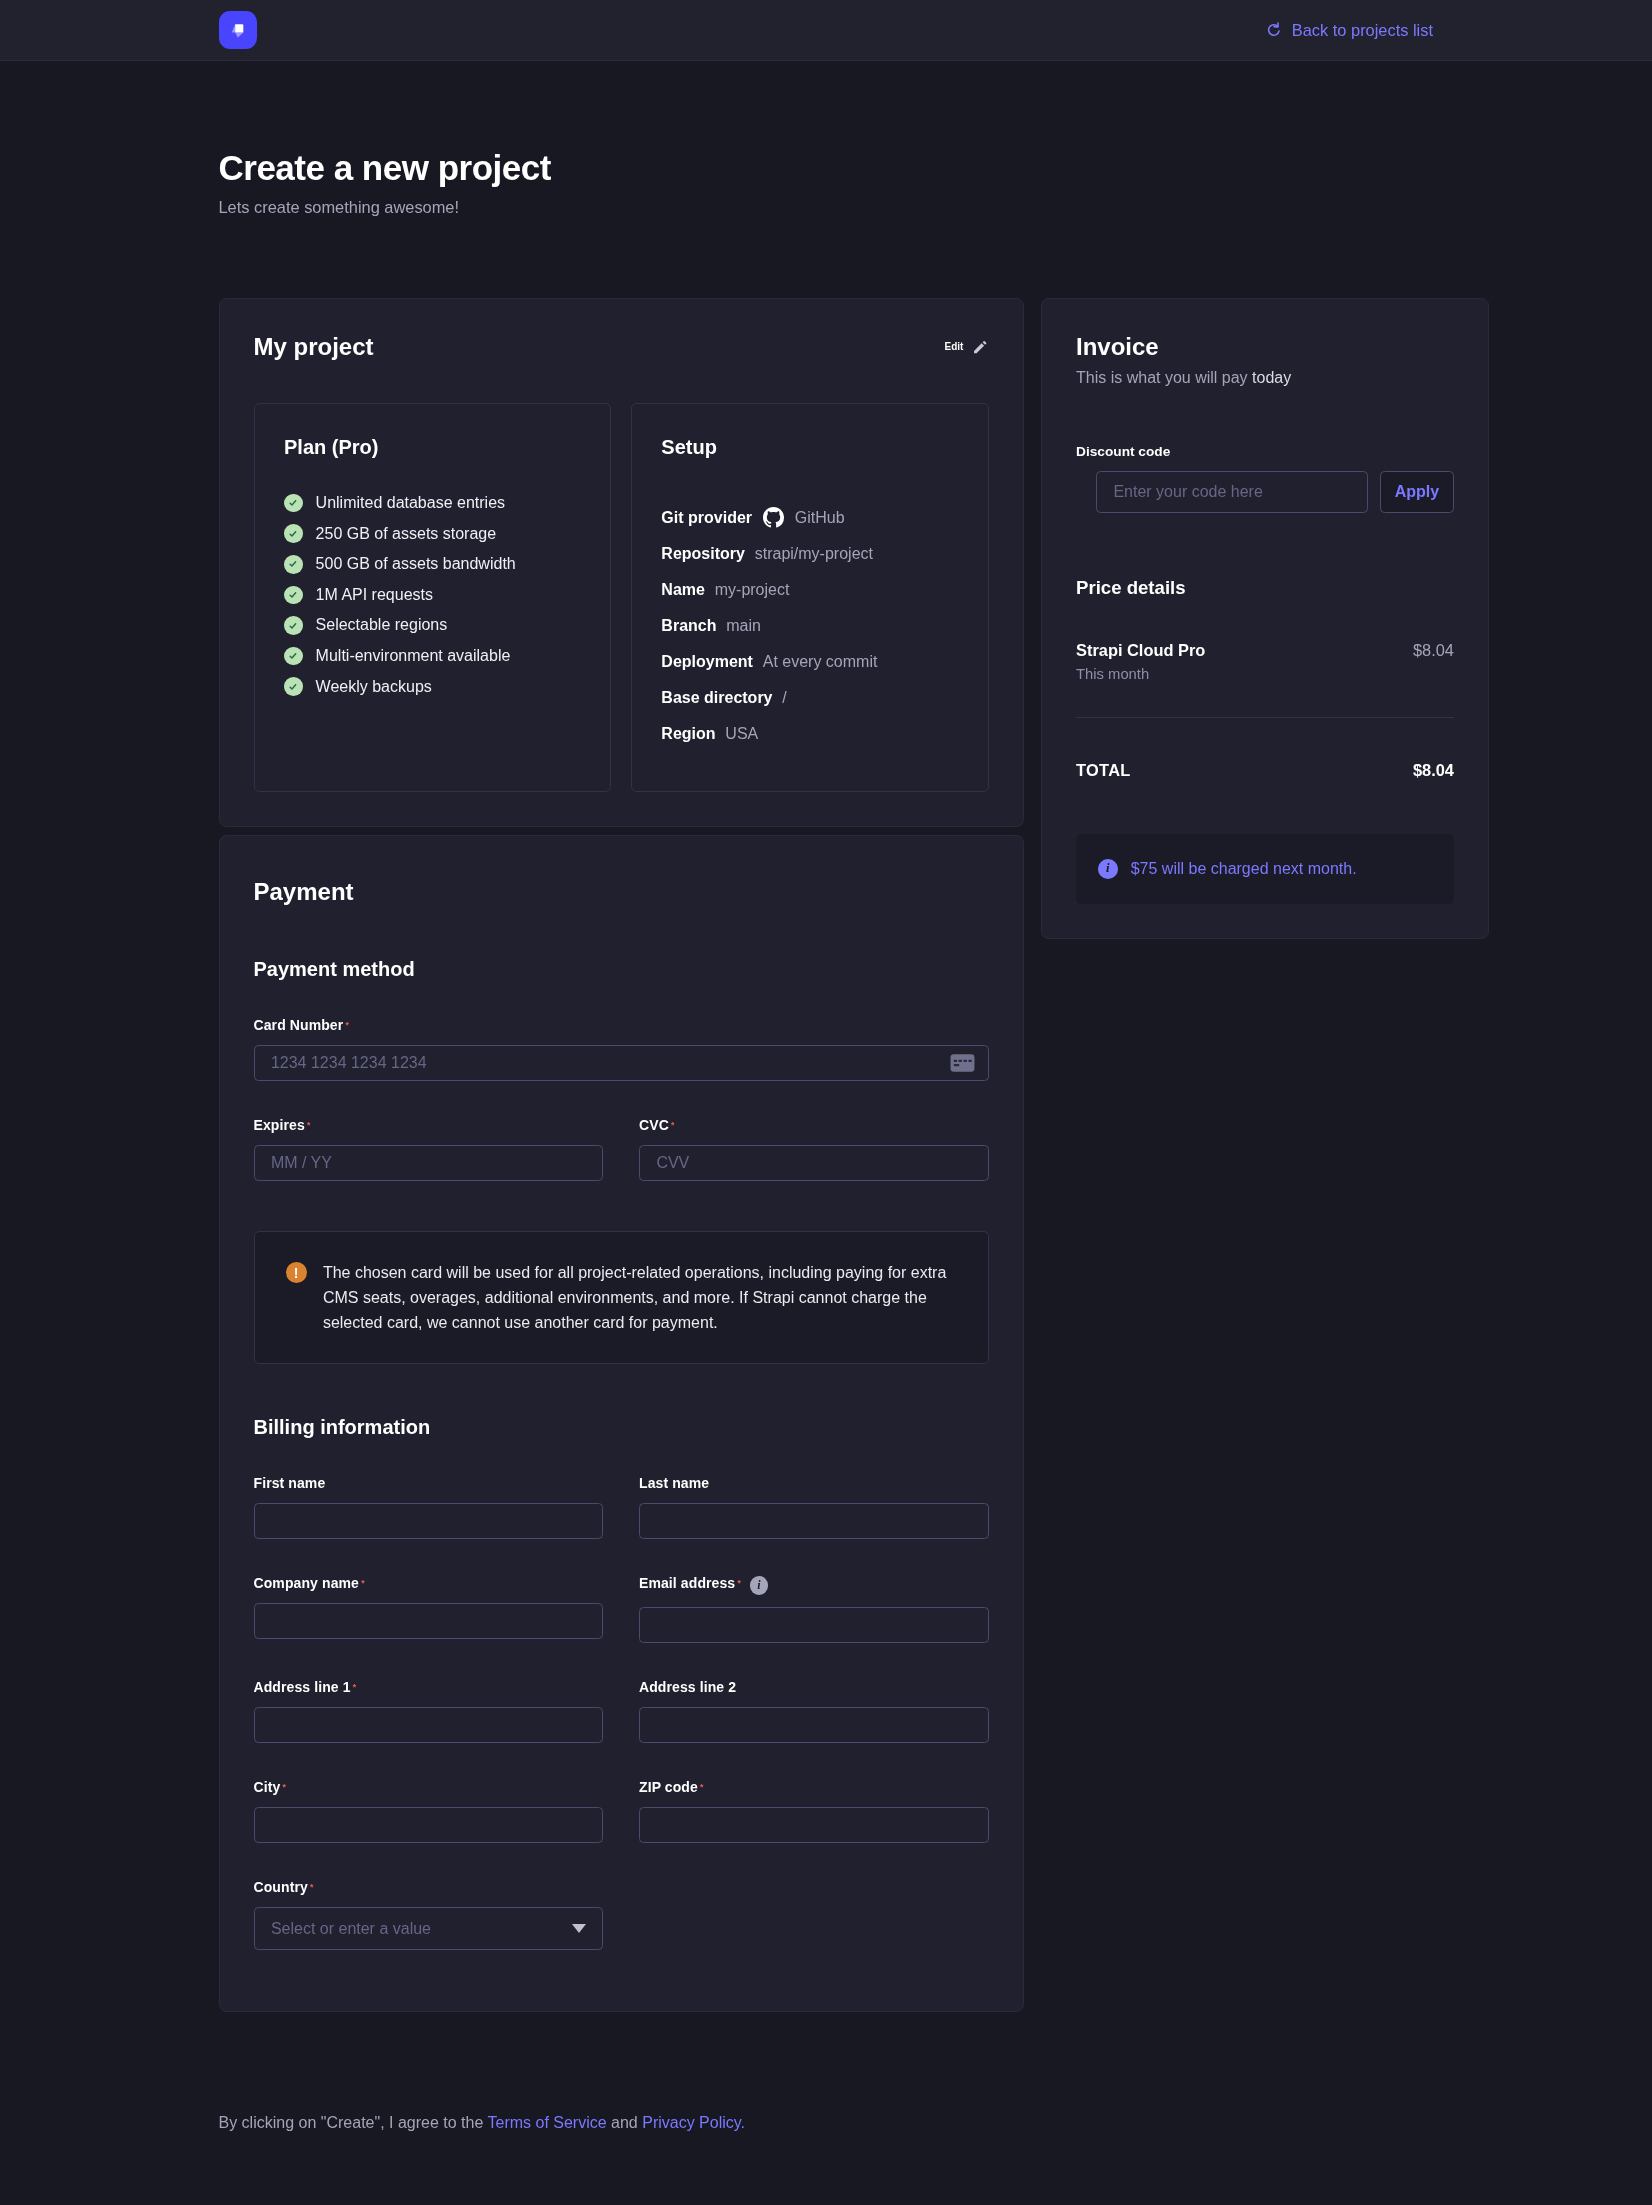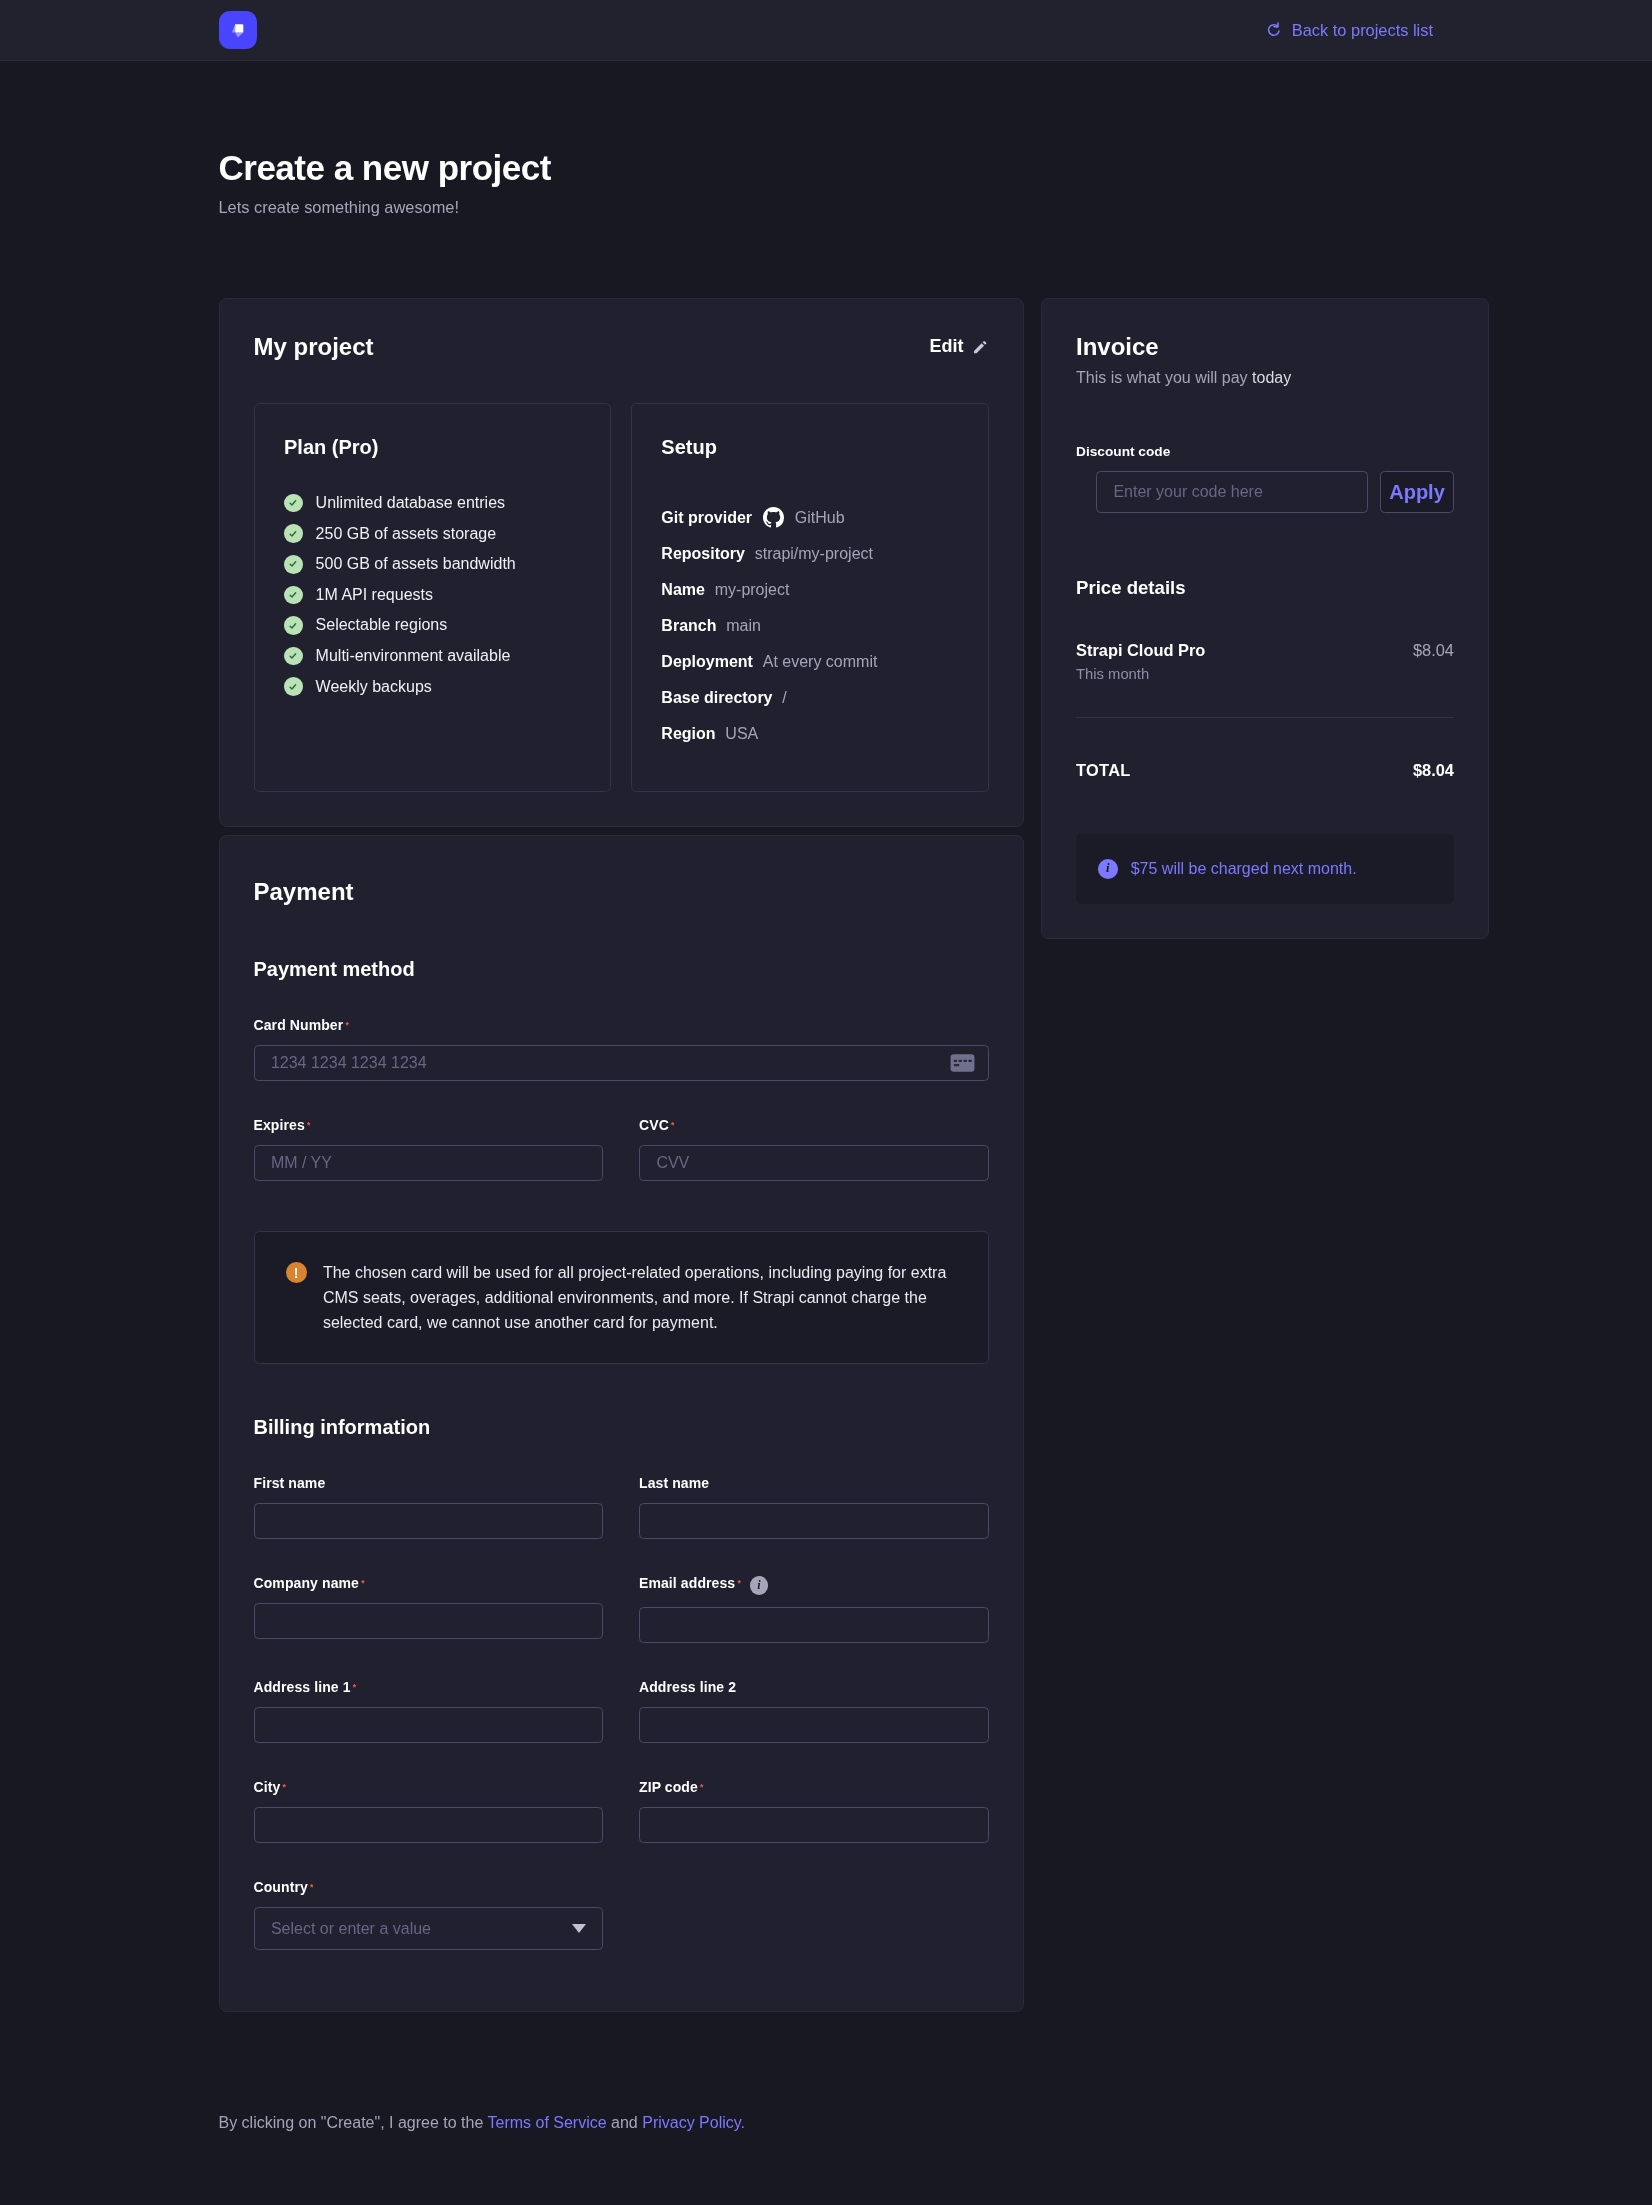--- a/index.html
+++ b/index.html
@@ -38,21 +38,21 @@
   .card{
     background:#20202e;border:1.1px solid #2a2a3c;border-radius:7.6px;
     box-sizing:border-box;
   }
 
   
   .project-card{padding:34px;}
   .card-head{display:flex;align-items:center;justify-content:space-between;}
   h2.card-title{margin:0;font-size:24px;font-weight:700;}
   .edit-btn{display:flex;align-items:center;gap:8.7px;background:none;border:none;cursor:pointer;
-    color:#ffffff;font-size:18px;font-weight:600;font-family:inherit;padding:0;}
+    color:#ffffff;font-size:10px;font-weight:600;font-family:inherit;padding:0;}
   .subcards{display:flex;gap:19.7px;margin-top:42px;}
   .subcard{flex:1;border:1.1px solid #32324a;border-radius:5.5px;padding:32px 29.5px;box-sizing:border-box;min-height:323px;}
   h3.subcard-title{margin:0;font-size:20px;font-weight:600;}
   ul.features{list-style:none;margin:35px 0 0 0;padding:0;}
   ul.features li{display:flex;align-items:center;gap:13px;margin-bottom:12px;font-size:16px;color:#f0f0f5;}
   .check{width:18.6px;height:18.6px;border-radius:50%;background:#b9e3b4;flex:none;
     display:flex;align-items:center;justify-content:center;}
   .setup-rows{margin-top:48px;}
   .setup-row{display:flex;align-items:center;gap:9.8px;margin-bottom:14px;font-size:16px;min-height:22px;}
   .setup-row .lbl{font-weight:700;color:#ffffff;}
@@ -102,21 +102,21 @@
   
   .invoice-card{padding:34px;}
   .invoice-sub{margin:8.7px 0 0 0;font-size:16px;color:#a5a5ba;}
   .invoice-sub .em{color:#dcdce4;font-weight:500;}
   .discount{margin-top:57px;}
   .discount-label{font-size:13.7px;font-weight:600;}
   .discount-row{display:flex;gap:12px;margin-top:12px;margin-left:20px;}
   .discount-row .text-input{margin-top:0;flex:1;height:42px;min-width:0;}
   .apply-btn{
     width:74px;height:42px;flex:none;border:1.1px solid #4a4a6a;border-radius:4.4px;background:#1b1b27;
-    color:#7b79ff;font-size:20px;font-weight:700;font-family:inherit;cursor:pointer;text-align:center;
+    color:#7b79ff;font-size:16px;font-weight:700;font-family:inherit;cursor:pointer;text-align:center;
   }
   .price-title{margin:64px 0 0 0;font-size:18.6px;font-weight:600;}
   .price-row{display:flex;justify-content:space-between;align-items:baseline;margin-top:42px;}
   .price-name{font-size:16.4px;font-weight:600;}
   .price-amount{font-size:16.4px;color:#a5a5ba;}
   .price-period{margin:5.5px 0 0 0;font-size:14.8px;color:#8e8ea9;}
   .divider{border:none;border-top:1.1px solid #32324a;margin:35px 0 0 0;}
   .total-row{display:flex;justify-content:space-between;align-items:baseline;margin-top:43px;}
   .total-label{font-size:16.4px;font-weight:700;letter-spacing:0.3px;}
   .total-amount{font-size:16.4px;font-weight:600;color:#ffffff;}

